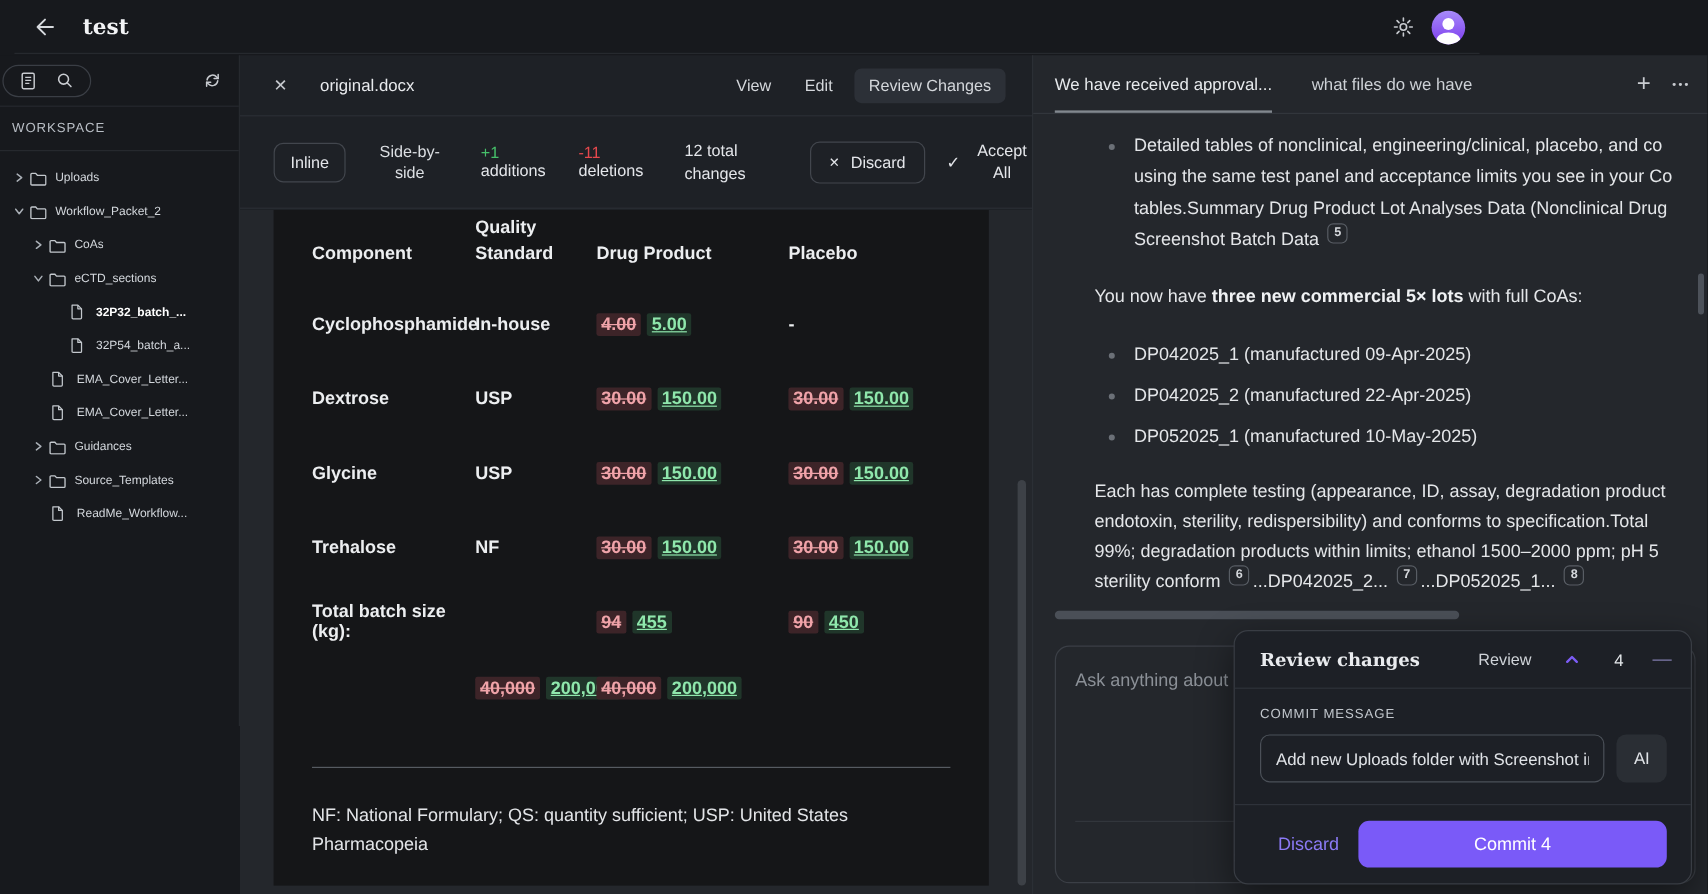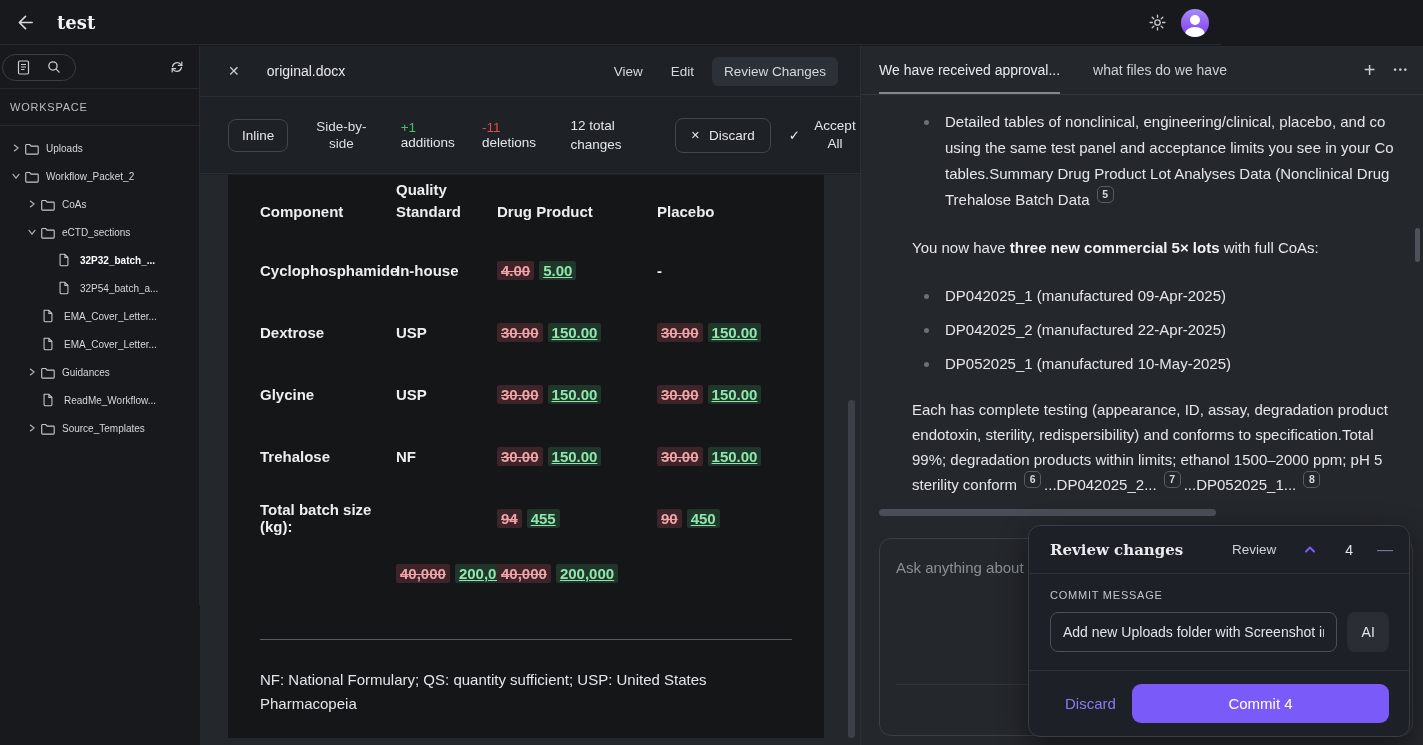--- a/index.html
+++ b/index.html
@@ -2,21 +2,21 @@
 <html><head>
 <meta charset="utf-8">
 <style>
   * { margin:0; padding:0; box-sizing:border-box; }
   html,body { width:1423px; height:745px; background:#17191d; overflow:hidden;
     font-family:"Liberation Sans", sans-serif; color:#e6e8eb; }
   .page { position:relative; width:1423px; height:745px; }
   svg { display:block; }
 
   
-  .topbar { position:absolute; left:0; top:0; width:1221px; height:45px;
+  .topbar { position:absolute; left:12px; top:0; width:1221px; height:45px;
     border-bottom:1px solid #26292e; display:flex; align-items:center; }
   .back { margin-left:16px; color:#d6d9dd; cursor:pointer; }
   .apptitle { margin-left:22px; font-family:"DejaVu Serif", serif; font-weight:700;
     font-size:18px; color:#f2f3f5; }
   .top-right { position:absolute; right:12px; top:0; height:45px; display:flex; align-items:center; gap:14px; }
   .gear { color:#c6c9ce; cursor:pointer; }
   .avatar { width:28px; height:28px; border-radius:50%; overflow:hidden;
     background:linear-gradient(180deg,#a78bfa 0%,#7c3aed 100%); position:relative; cursor:pointer; }
   .avatar .head { position:absolute; left:9px; top:6px; width:10px; height:10px; border-radius:50%; background:#fff; }
   .avatar .body { position:absolute; left:4px; top:18px; width:20px; height:14px; border-radius:50%; background:#fff; }
@@ -292,41 +292,41 @@
               <path d="M4 2.5 L8.5 6 L4 9.5"></path>
             </svg>
           </span>
         <span class="tico">
             <svg width="15" height="13" viewBox="0 0 16 14" fill="none" stroke="currentColor" stroke-width="1.2">
               <path d="M1.8 12.2 V3.6 a.9.9 0 0 1 .9-.9 h3.4 l1.5 1.7 h6.7 a.9.9 0 0 1 .9.9 v6.9 a.9.9 0 0 1-.9.9 H2.7 a.9.9 0 0 1-.9-.9 z"></path>
             </svg>
           </span>
         <span class="tlabel">Guidances</span>
       </div>
+      <div class="tree-row pl24">
+        <span class="chev">
+            <svg width="10" height="10" viewBox="0 0 12 12" fill="none" stroke="currentColor" stroke-width="1.5" stroke-linecap="round" stroke-linejoin="round">
+              <path d="M4 2.5 L8.5 6 L4 9.5"></path>
+            </svg>
+          </span>
+        <span class="tico">
+            <svg width="15" height="13" viewBox="0 0 16 14" fill="none" stroke="currentColor" stroke-width="1.2">
+              <path d="M1.8 12.2 V3.6 a.9.9 0 0 1 .9-.9 h3.4 l1.5 1.7 h6.7 a.9.9 0 0 1 .9.9 v6.9 a.9.9 0 0 1-.9.9 H2.7 a.9.9 0 0 1-.9-.9 z"></path>
+            </svg>
+          </span>
+        <span class="tlabel">Source_Templates</span>
+      </div>
       <div class="tree-row pl42">
         <span class="tico">
             <svg width="12" height="14" viewBox="0 0 13 16" fill="none" stroke="currentColor" stroke-width="1.2" stroke-linejoin="round">
               <path d="M2 1.5 h5.5 L11 5 v8.5 a1 1 0 0 1-1 1 H3 a1 1 0 0 1-1-1 z"></path>
               <path d="M7.5 1.5 V5 H11"></path>
             </svg>
           </span>
         <span class="tlabel">ReadMe_Workflow...</span>
-      </div>
-      <div class="tree-row pl24">
-        <span class="chev">
-            <svg width="10" height="10" viewBox="0 0 12 12" fill="none" stroke="currentColor" stroke-width="1.5" stroke-linecap="round" stroke-linejoin="round">
-              <path d="M4 2.5 L8.5 6 L4 9.5"></path>
-            </svg>
-          </span>
-        <span class="tico">
-            <svg width="15" height="13" viewBox="0 0 16 14" fill="none" stroke="currentColor" stroke-width="1.2">
-              <path d="M1.8 12.2 V3.6 a.9.9 0 0 1 .9-.9 h3.4 l1.5 1.7 h6.7 a.9.9 0 0 1 .9.9 v6.9 a.9.9 0 0 1-.9.9 H2.7 a.9.9 0 0 1-.9-.9 z"></path>
-            </svg>
-          </span>
-        <span class="tlabel">Source_Templates</span>
       </div>
     </div>
   </div>
 
   <div class="docpanel">
     <div class="doc-header">
       <span class="dclose">✕</span>
       <span class="fname">original.docx</span>
       <div class="htabs">
         <span class="htab">View</span>
@@ -417,21 +417,21 @@
         <span class="cplus">+</span>
         <span class="cmore">•••</span>
       </span>
     </div>
 
     <div class="msgs">
       <div class="brow">
         <div>Detailed tables of nonclinical, engineering/clinical, placebo, and co</div>
         <div>using the same test panel and acceptance limits you see in your Co</div>
         <div>tables.Summary Drug Product Lot Analyses Data (Nonclinical Drug</div>
-        <div><span>Trehalose Batch Data</span> <span class="cite">5</span></div>
+        <div><span>Screenshot Batch Data</span> <span class="cite">5</span></div>
       </div>
 
       <div class="para">
         <span>You now have </span><span class="bold">three new commercial 5× lots</span><span> with full CoAs:</span>
       </div>
 
       <div class="lots">
         <div class="lot">DP042025_1 (manufactured 09-Apr-2025)</div>
         <div class="lot">DP042025_2 (manufactured 22-Apr-2025)</div>
         <div class="lot">DP052025_1 (manufactured 10-May-2025)</div>

